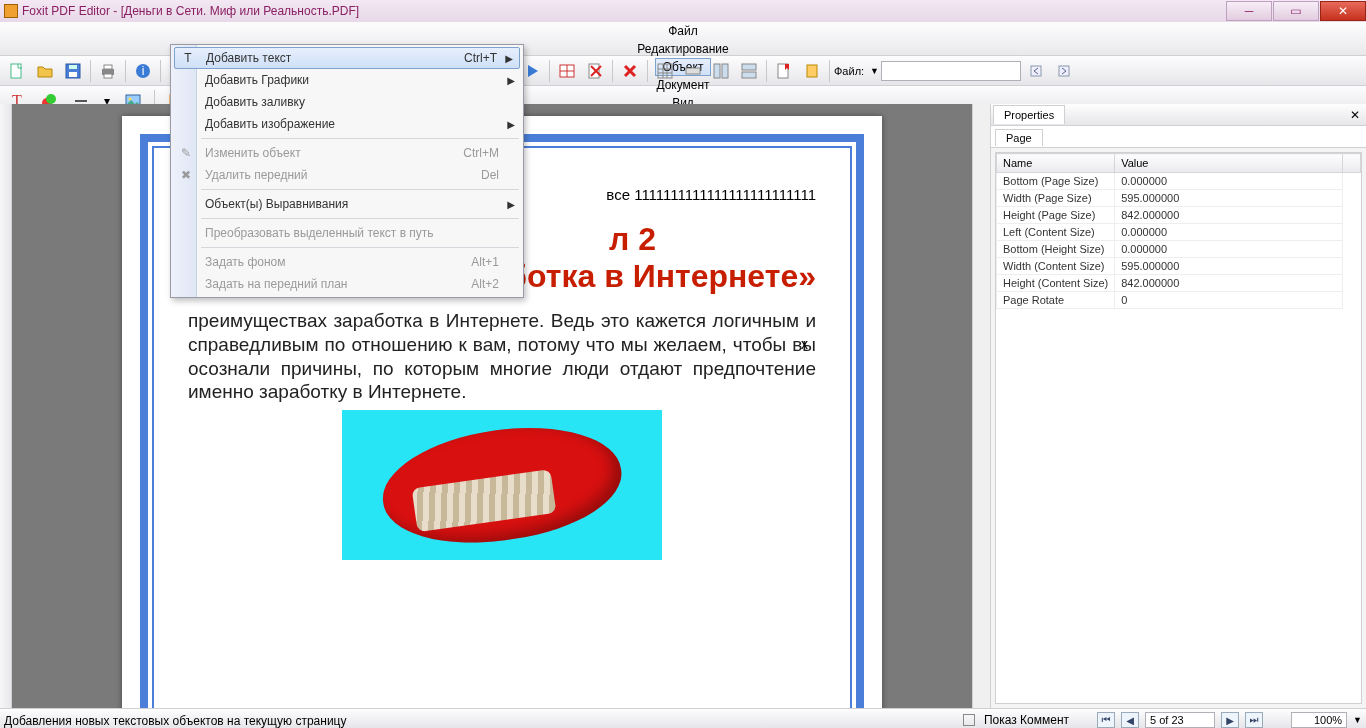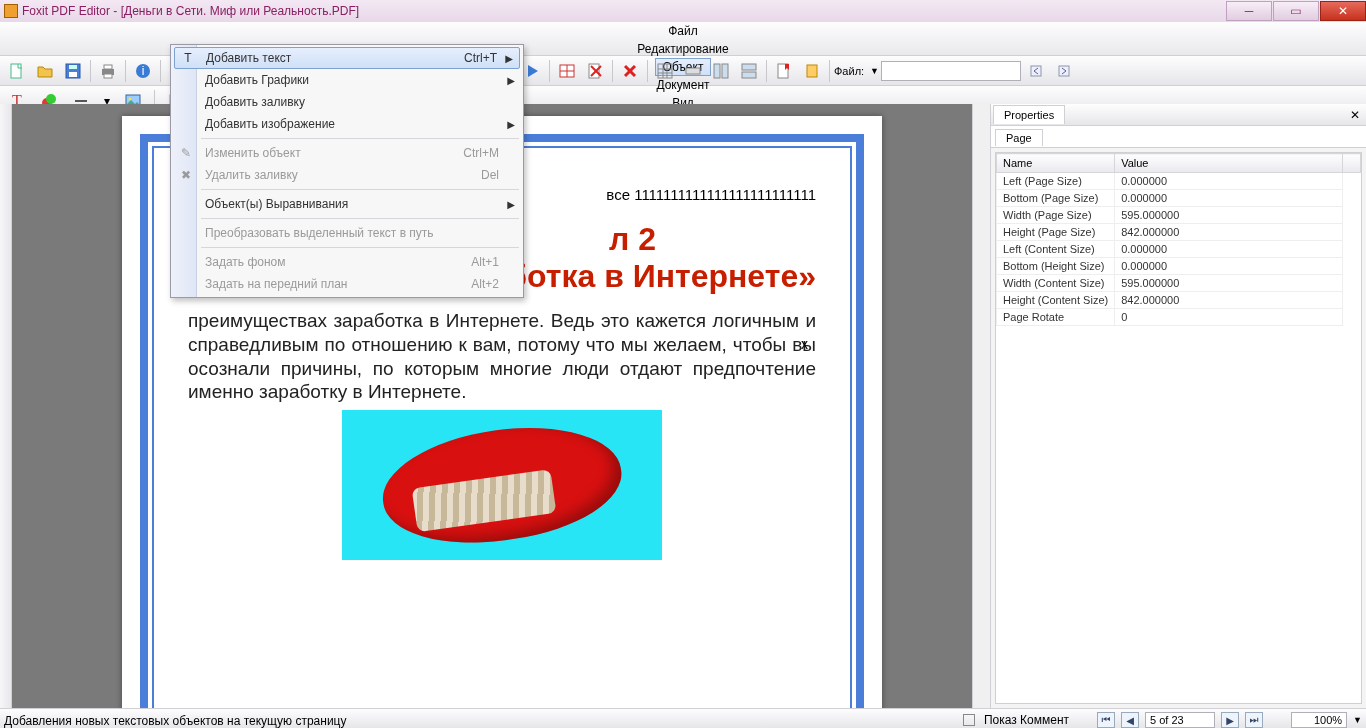--- a/index.html
+++ b/index.html
@@ -280,24 +280,20 @@
       <table>
         <tbody>
             <tr>
           <th>Name</th>
           <th>Value</th>
           <th style="width:18px;"></th>
         </tr>
         </tbody>
           <tbody id="prop-rows">
             <tr>
-              <td class="k">Left (Page Size)</td>
-              <td>0.000000</td>
-            </tr>
-            <tr>
               <td class="k">Bottom (Page Size)</td>
               <td>0.000000</td>
             </tr>
             <tr>
               <td class="k">Width (Page Size)</td>
               <td>595.000000</td>
             </tr>
             <tr>
               <td class="k">Height (Page Size)</td>
               <td>842.000000</td>
@@ -349,21 +345,21 @@
         <span class="arrow">▶</span>
       </div>
       <div class="dd-sep"></div>
       <div class="dd-item disabled">
         <span class="dd-icon">✎</span>
         <span>Изменить объект</span>
         <span class="short">Ctrl+M</span>
       </div>
       <div class="dd-item disabled">
         <span class="dd-icon">✖</span>
-        <span>Удалить заливку</span>
+        <span>Удалить передний</span>
         <span class="short">Del</span>
       </div>
       <div class="dd-sep"></div>
       <div class="dd-item">
         <span>Объект(ы) Выравнивания</span>
         <span class="arrow">▶</span>
       </div>
       <div class="dd-sep"></div>
       <div class="dd-item disabled">
         <span>Преобразовать выделенный текст в путь</span>

